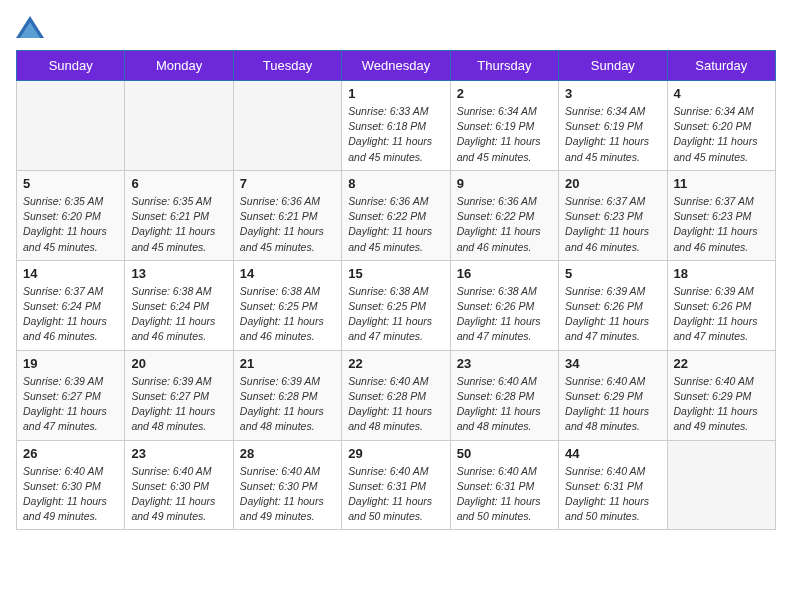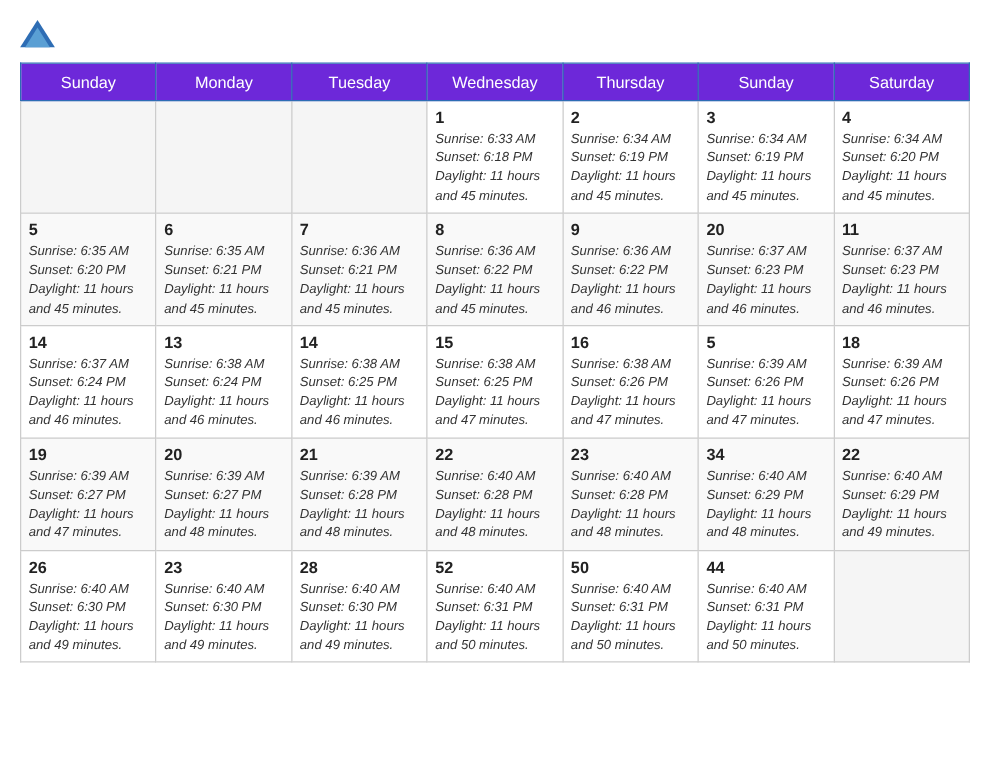--- a/index.html
+++ b/index.html
@@ -288,21 +288,21 @@
 Sunset: 6:30 PM
 Daylight: 11 hours and 49 minutes.</div>
         </td>
         <td>
           <div class="day-number">28</div>
           <div class="day-info" style="white-space: pre-line;">Sunrise: 6:40 AM
 Sunset: 6:30 PM
 Daylight: 11 hours and 49 minutes.</div>
         </td>
         <td>
-          <div class="day-number">52</div>
+          <div class="day-number">29</div>
           <div class="day-info" style="white-space: pre-line;">Sunrise: 6:40 AM
 Sunset: 6:31 PM
 Daylight: 11 hours and 50 minutes.</div>
         </td>
         <td>
           <div class="day-number">50</div>
           <div class="day-info" style="white-space: pre-line;">Sunrise: 6:40 AM
 Sunset: 6:31 PM
 Daylight: 11 hours and 50 minutes.</div>
         </td>

